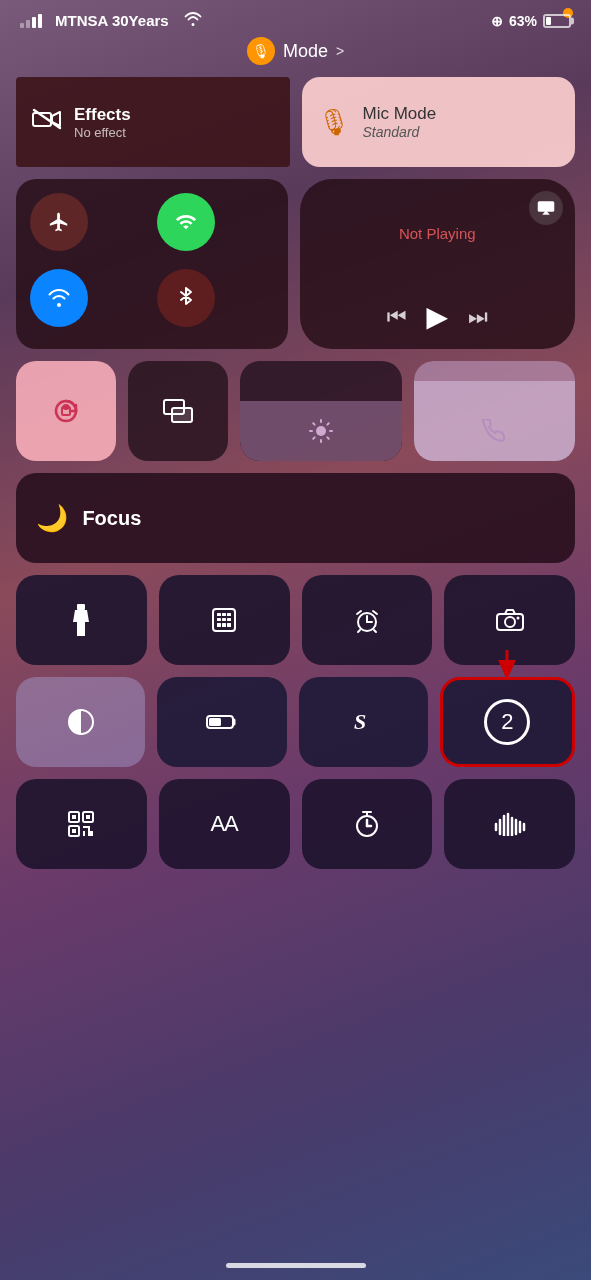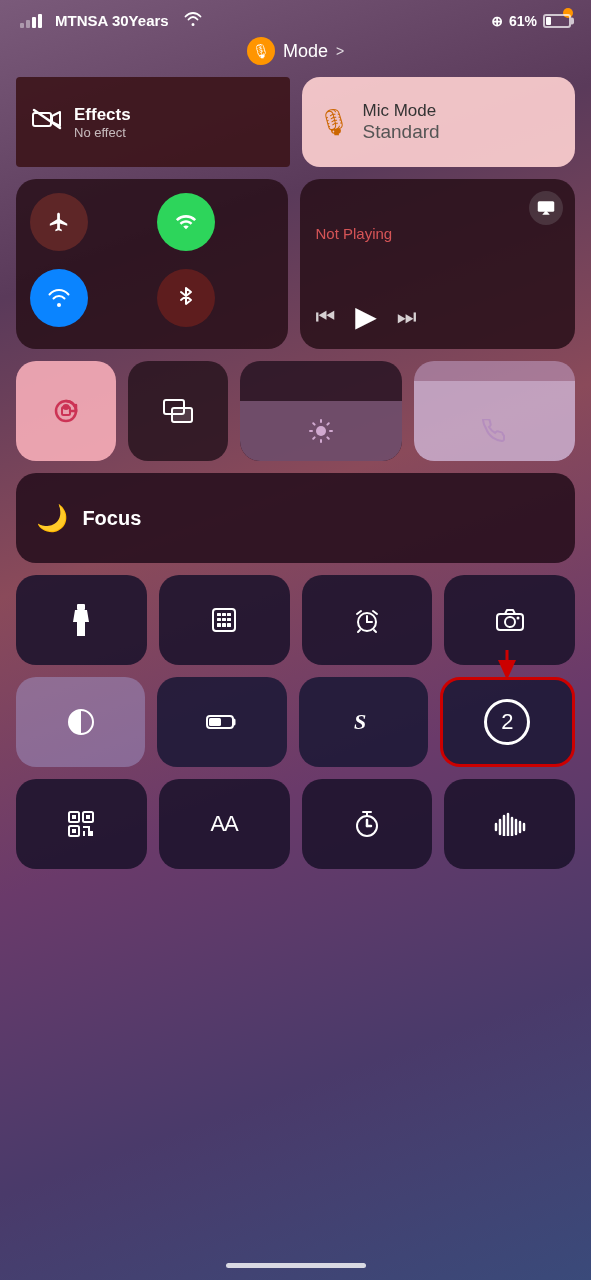--- a/index.html
+++ b/index.html
@@ -163,21 +163,22 @@
       font-size: 26px;
       color: #cc6600;
     }
     .mic-mode-text .title {
       color: #333;
       font-size: 17px;
       font-weight: 400;
     }
     .mic-mode-text .subtitle {
       color: #555;
-      font-size: 19px;
+      font-size: 14px;
+      font-style: italic;
     }
 
     
     .row2 {
       display: flex;
       gap: 12px;
       margin-bottom: 12px;
     }
     .connectivity-tile {
       flex: 1;
@@ -199,25 +200,25 @@
       font-size: 22px;
     }
     .conn-btn.airplane { background: rgba(100,40,40,0.9); color: white; }
     .conn-btn.cellular { background: #2dd55b; color: white; }
     .conn-btn.wifi { background: #0a84ff; color: white; }
     .conn-btn.bluetooth { background: rgba(100,30,30,0.9); color: white; }
 
     .media-tile {
       flex: 1;
       background: rgba(40, 15, 25, 0.85);
-      border-radius: 20px;
+      border-radius: 32px;
       padding: 16px;
       display: flex;
       flex-direction: column;
-      align-items: flex-start;
+      align-items: center;
       justify-content: space-between;
       min-height: 170px;
       position: relative;
     }
     .airplay-icon {
       position: absolute;
       top: 12px;
       right: 12px;
       width: 34px;
       height: 34px;
@@ -445,21 +446,21 @@
     <span class="wifi-icon">
       <svg width="18" height="14" viewBox="0 0 18 14">
         <path d="M9 11a1.5 1.5 0 110 3 1.5 1.5 0 010-3z" fill="white"></path>
         <path d="M4.5 7.5C6 5.8 7.4 5 9 5s3 .8 4.5 2.5" stroke="white" stroke-width="1.8" fill="none" stroke-linecap="round"></path>
         <path d="M1.5 4.5C3.8 2 6.2 1 9 1s5.2 1 7.5 3.5" stroke="white" stroke-width="1.8" fill="none" stroke-linecap="round"></path>
       </svg>
     </span>
   </div>
   <div class="status-right">
     <span>⊕</span>
-    <span>61%</span>
+    <span>63%</span>
     <div class="battery">
       <div class="battery-fill"></div>
     </div>
   </div>
 </div>
 
 <div class="phone-header">
   <div class="mic-icon-header">🎙</div>
   <span>Mode</span>
   <span class="chevron-right">&gt;</span>

